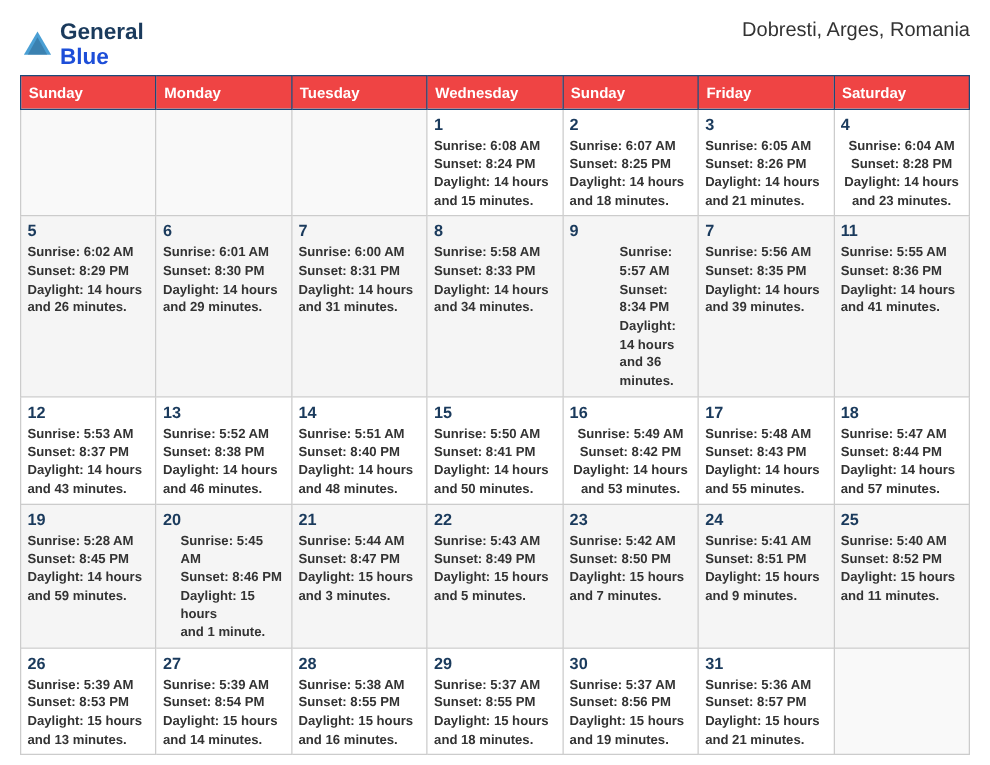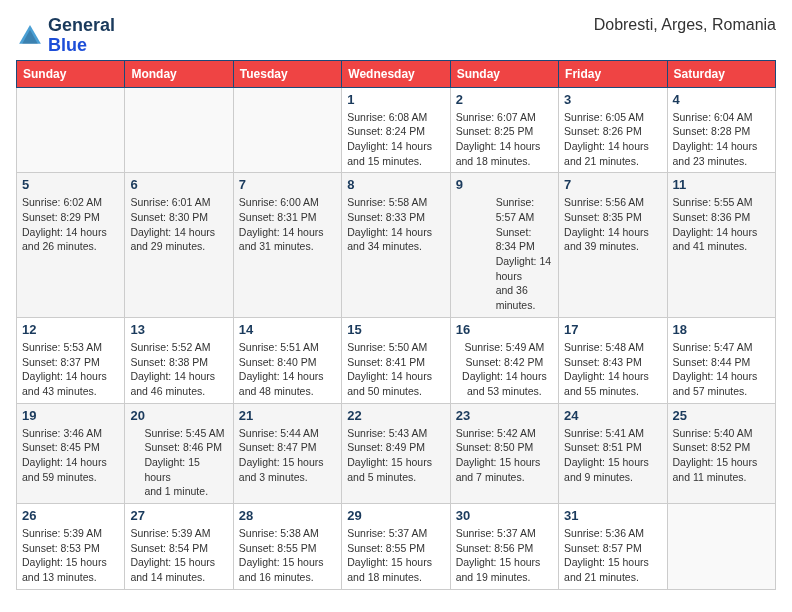--- a/index.html
+++ b/index.html
@@ -74,20 +74,21 @@
     .day-number {
       font-weight: bold;
       font-size: 13px;
       color: #1a3a5c;
       margin-bottom: 3px;
     }
     .day-info {
       font-size: 10.5px;
       color: #333;
       line-height: 1.4;
+      font-weight: bold;
     }
     .empty-cell {
       background: #f9f9f9;
     }
   </style>
 </head>
 <body>
 
 <div class="header">
   <div class="logo">
@@ -138,21 +139,21 @@
         </td>
         <td>
           <div class="day-number">3</div>
           <div class="day-info" style="white-space: pre-line;">Sunrise: 6:05 AM
 Sunset: 8:26 PM
 Daylight: 14 hours
 and 21 minutes.</div>
         </td>
         <td>
           <div class="day-number">4</div>
-          <div class="day-info" style="white-space: pre-line;">Sunrise: 6:04 AM
+          <div class="day-info" style="white-space: pre-line; text-align: center;">Sunrise: 6:04 AM
 Sunset: 8:28 PM
 Daylight: 14 hours
 and 23 minutes.</div>
         </td>
       </tr>
       <tr>
         <td>
           <div class="day-number">5</div>
           <div class="day-info" style="white-space: pre-line;">Sunrise: 6:02 AM
 Sunset: 8:29 PM
@@ -249,21 +250,21 @@
           <div class="day-number">18</div>
           <div class="day-info" style="white-space: pre-line;">Sunrise: 5:47 AM
 Sunset: 8:44 PM
 Daylight: 14 hours
 and 57 minutes.</div>
         </td>
       </tr>
       <tr>
         <td>
           <div class="day-number">19</div>
-          <div class="day-info" style="white-space: pre-line;">Sunrise: 3:46 AM
+          <div class="day-info" style="white-space: pre-line;">Sunrise: 5:28 AM
 Sunset: 8:45 PM
 Daylight: 14 hours
 and 59 minutes.</div>
         </td>
         <td>
           <div class="day-number">20</div>
           <div class="day-info" style="white-space: pre-line; margin-left: 14px;">Sunrise: 5:45 AM
 Sunset: 8:46 PM
 Daylight: 15 hours
 and 1 minute.</div>

